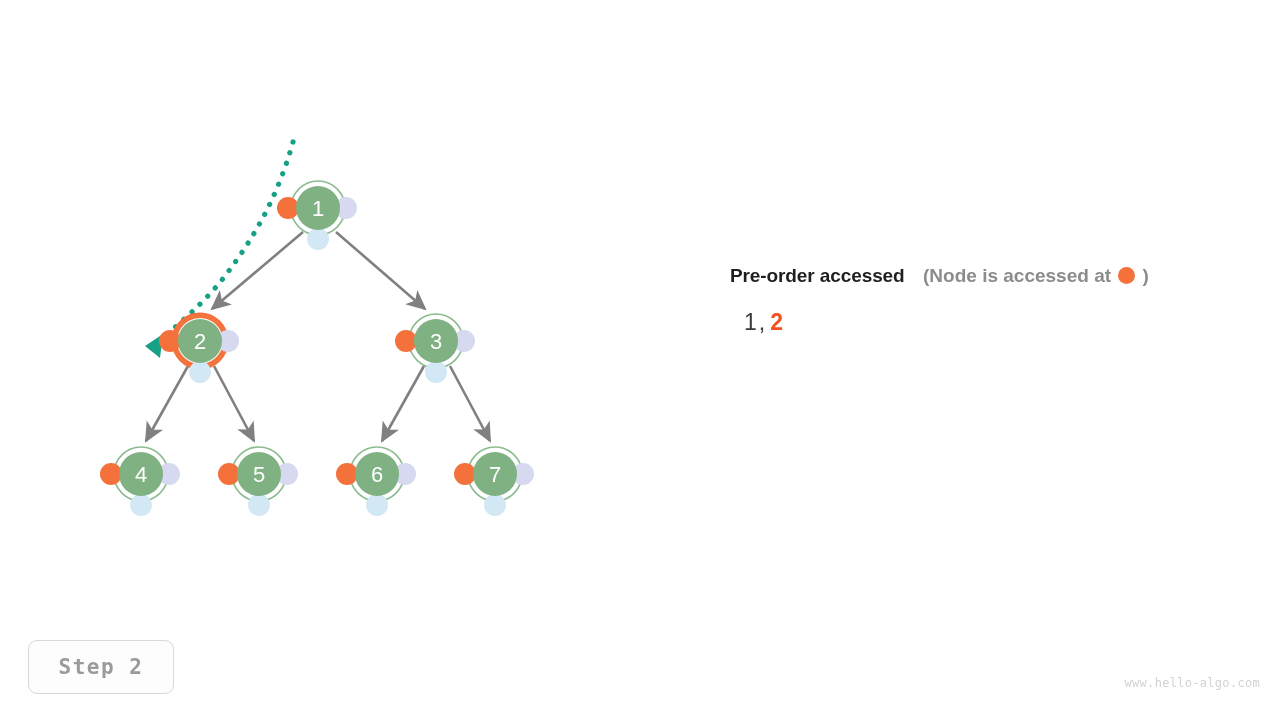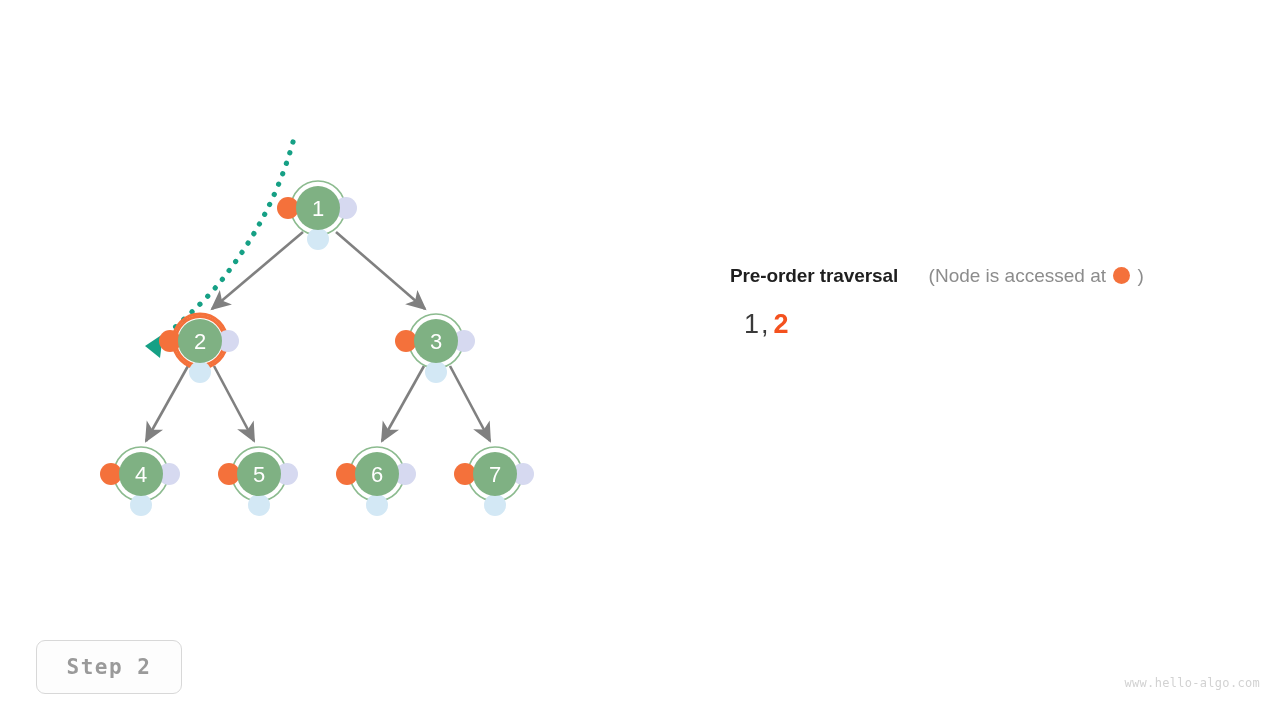--- a/index.html
+++ b/index.html
@@ -61,55 +61,56 @@
   }
   .traversal-title {
     font-size: 19px;
     font-weight: bold;
     color: #1f1f1f;
     letter-spacing: -0.1px;
   }
   .traversal-note {
     font-size: 19px;
     color: #8c8c8c;
-    margin-left: 26px;
+    margin-left: 14px;
+    font-weight: bold;
   }
   .inline-dot {
     display: inline-block;
     width: 17px;
     height: 17px;
     border-radius: 50%;
     background: #f4713b;
     vertical-align: -2px;
     margin: 0 2px;
   }
   #traversal-values {
     margin-top: 22px;
     padding-left: 30px;
-    font-size: 27px;
+    font-size: 23px;
     color: #3a3a3a;
     letter-spacing: 1px;
   }
   #traversal-values .val {
     display: inline-block;
   }
   #traversal-values .val.current {
     color: #f4511e;
     font-weight: bold;
   }
   #traversal-values .sep {
     display: inline-block;
     margin: 0 4px 0 1px;
     color: #3a3a3a;
   }
 
   
   #step-badge {
     position: absolute;
-    left: 36px;
+    left: 28px;
     top: 640px;
     width: 144px;
     height: 52px;
     border: 1.5px solid #d8d8d8;
     border-radius: 9px;
     background: #fdfdfd;
     display: flex;
     align-items: center;
     justify-content: center;
     font-family: "DejaVu Sans Mono", monospace;
@@ -214,21 +215,21 @@
           <text x="495" y="482" text-anchor="middle" fill="#ffffff" font-size="22" font-family="&quot;Liberation Sans&quot;, sans-serif">7</text>
         </g>
       </g>
   </svg>
 </div>
 
 <div id="legend-panel">
 
 
   <div id="traversal-section">
-    <span class="traversal-title">Pre-order traversal</span>
+    <span class="traversal-title">Pre-order accessed</span>
     <span class="traversal-note">
       <span>(Node is accessed at</span>
       <span class="inline-dot"></span>
       <span>)</span>
     </span>
   </div>
 
   <div id="traversal-values"><span class="val">1</span><span class="sep">,</span><span class="val current">2</span></div>
 </div>
 

